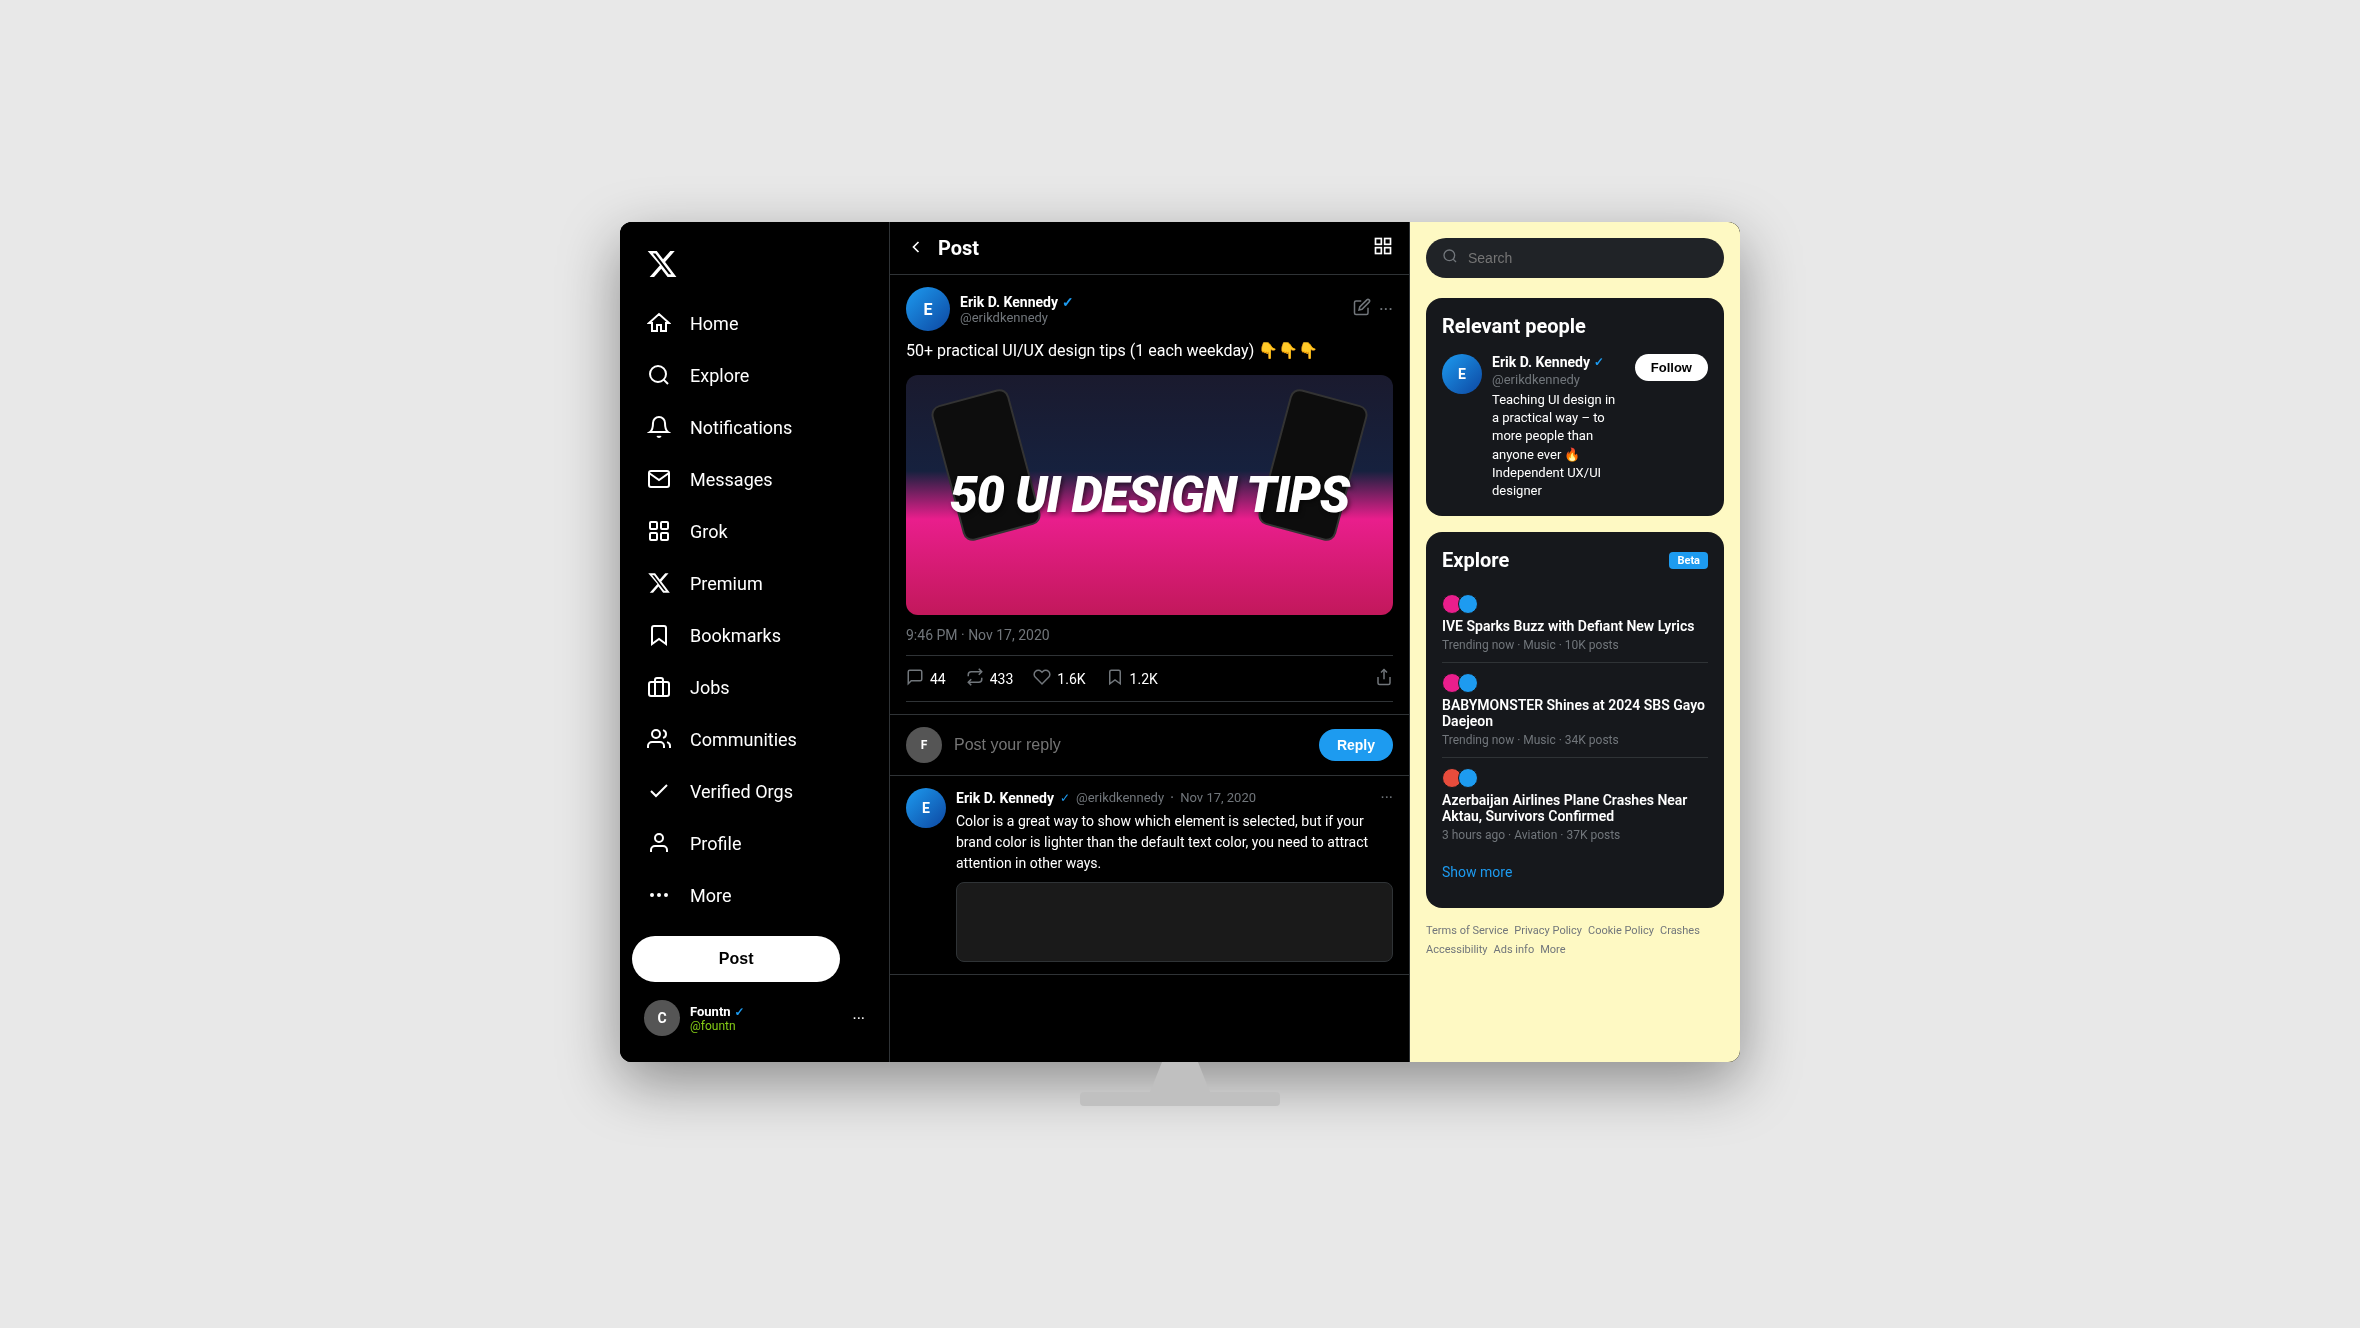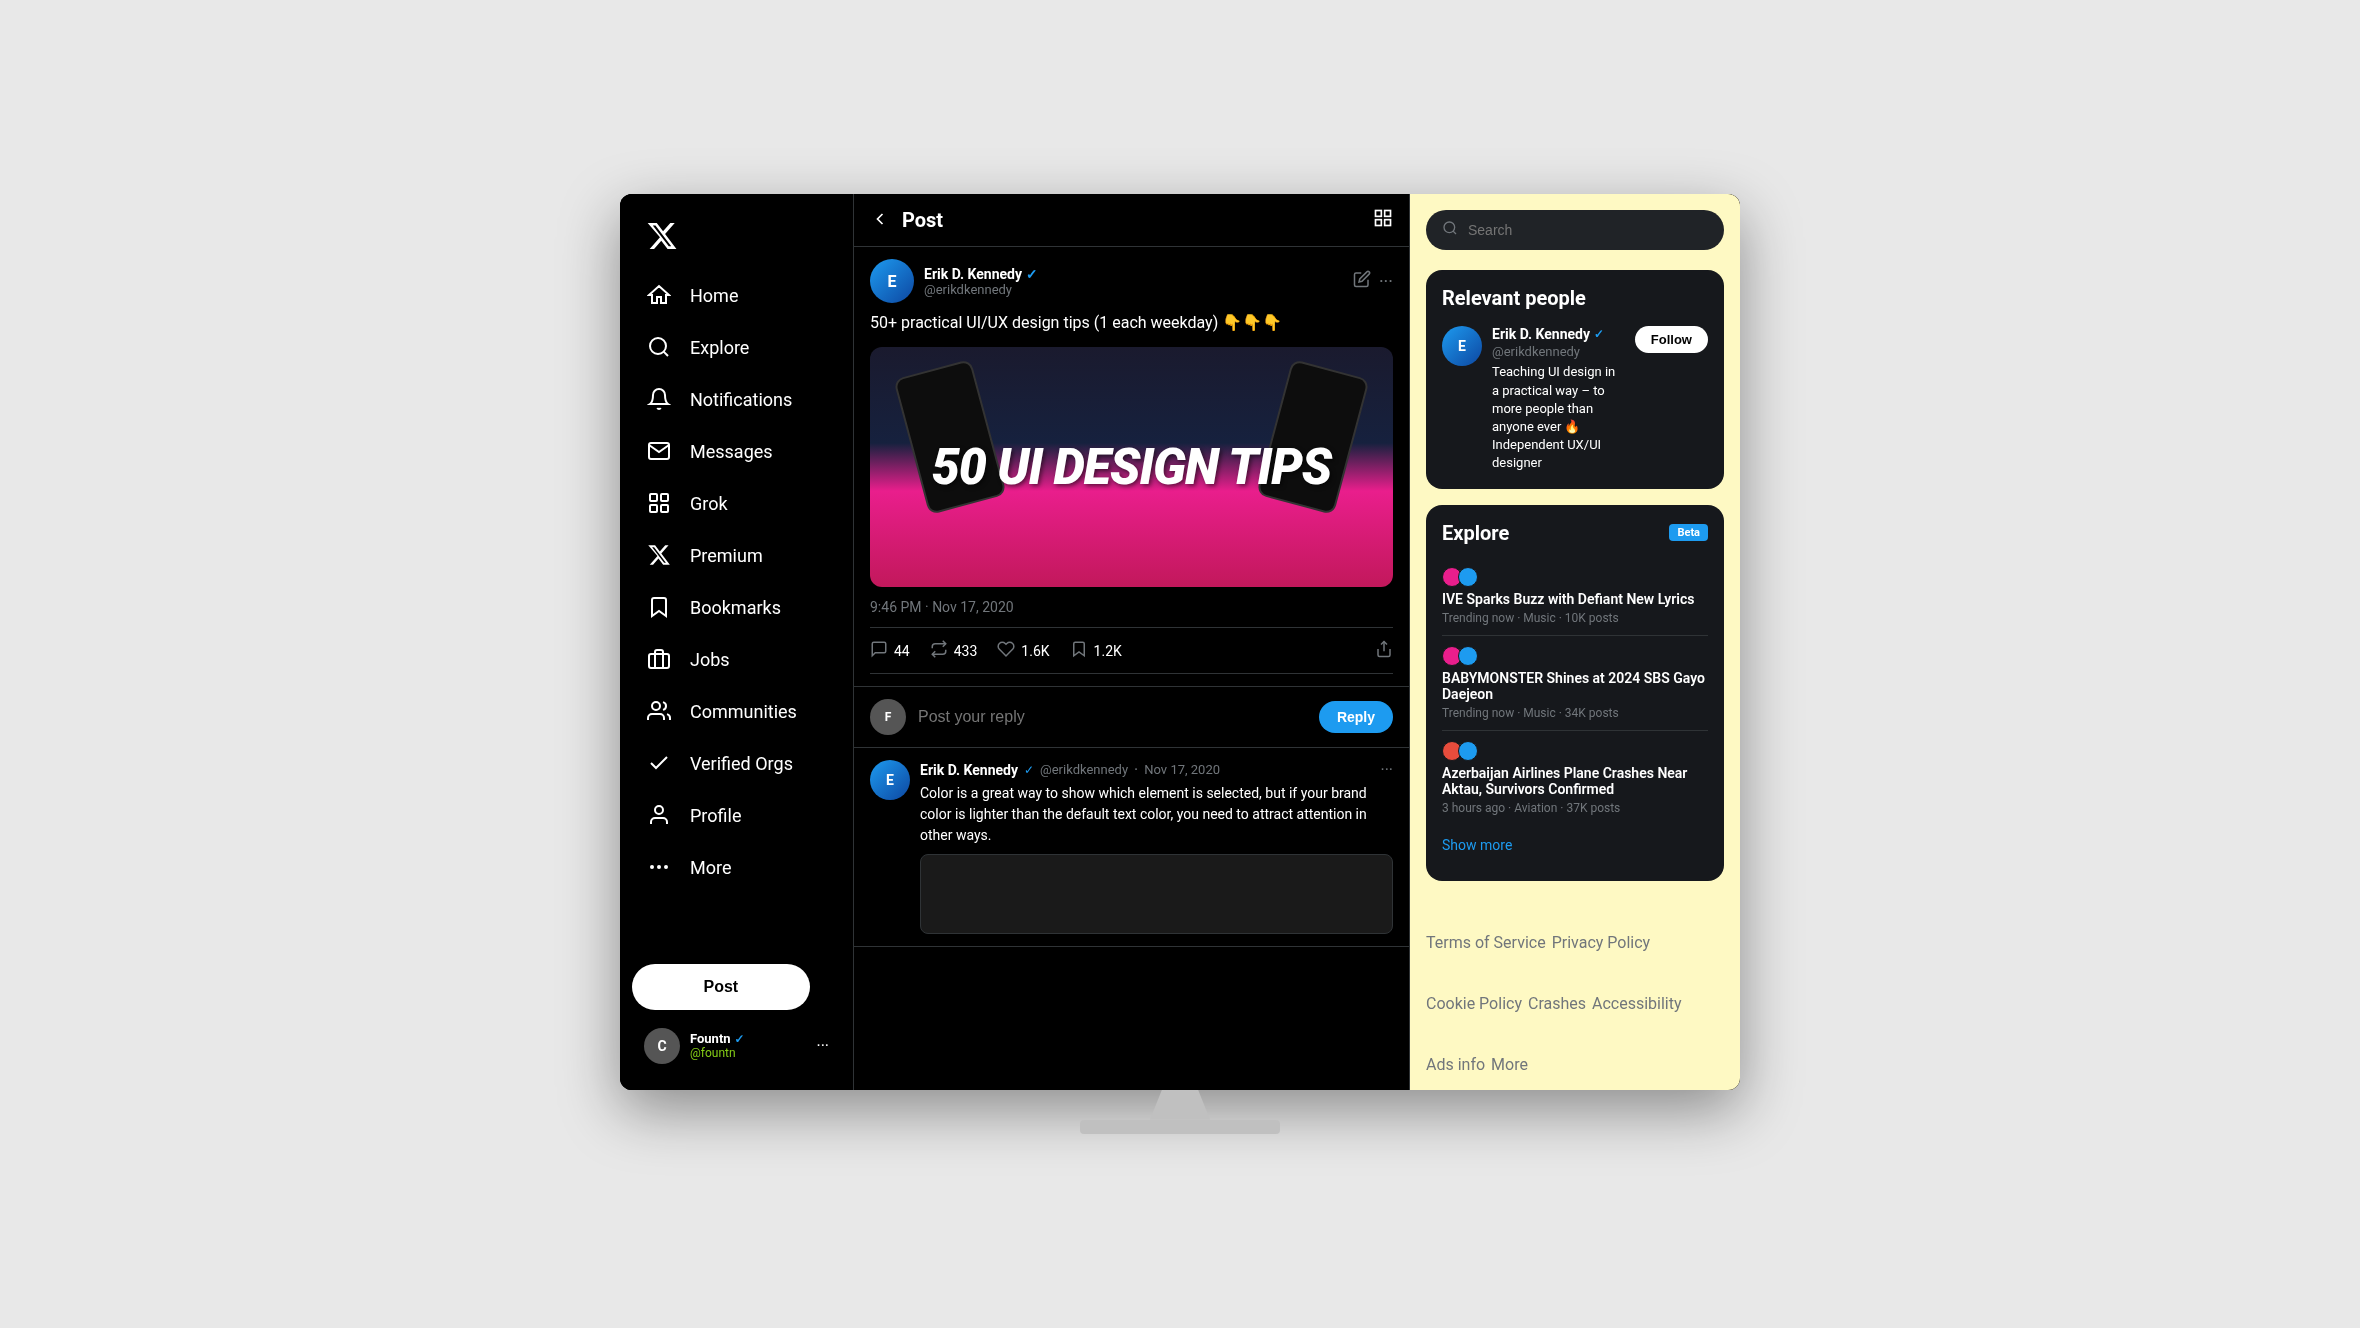--- a/index.html
+++ b/index.html
@@ -19,21 +19,21 @@
       box-shadow: 0 20px 60px rgba(0,0,0,0.4);
     }
     .app-container {
       display: flex;
       background: #000;
       min-height: 630px;
     }
 
     
     .sidebar {
-      width: 234px;
+      width: 270px;
       background: #000;
       padding: 16px 12px;
       display: flex;
       flex-direction: column;
       border-right: 1px solid #2f3336;
       flex-shrink: 0;
     }
     .sidebar-logo {
       padding: 10px 14px;
       margin-bottom: 4px;
@@ -338,21 +338,21 @@
       border-radius: 50%;
       background: #555;
       margin-right: -4px;
       border: 1px solid #16181c;
     }
     .trend-avatar-1 { background: #e91e8c; }
     .trend-avatar-2 { background: #1d9bf0; }
 
     .show-more { color: #1d9bf0; font-size: 14px; cursor: pointer; padding: 12px 0; display: block; }
     .footer-links { display: flex; flex-wrap: wrap; gap: 6px; margin-top: 8px; }
-    .footer-link { color: #71767b; font-size: 16px; cursor: pointer; margin-top: 36px; }
+    .footer-link { color: #71767b; font-size: 11px; cursor: pointer; }
 
     
     .monitor-stand {
       display: flex;
       flex-direction: column;
       align-items: center;
     }
     .stand-neck {
       width: 60px;
       height: 30px;

